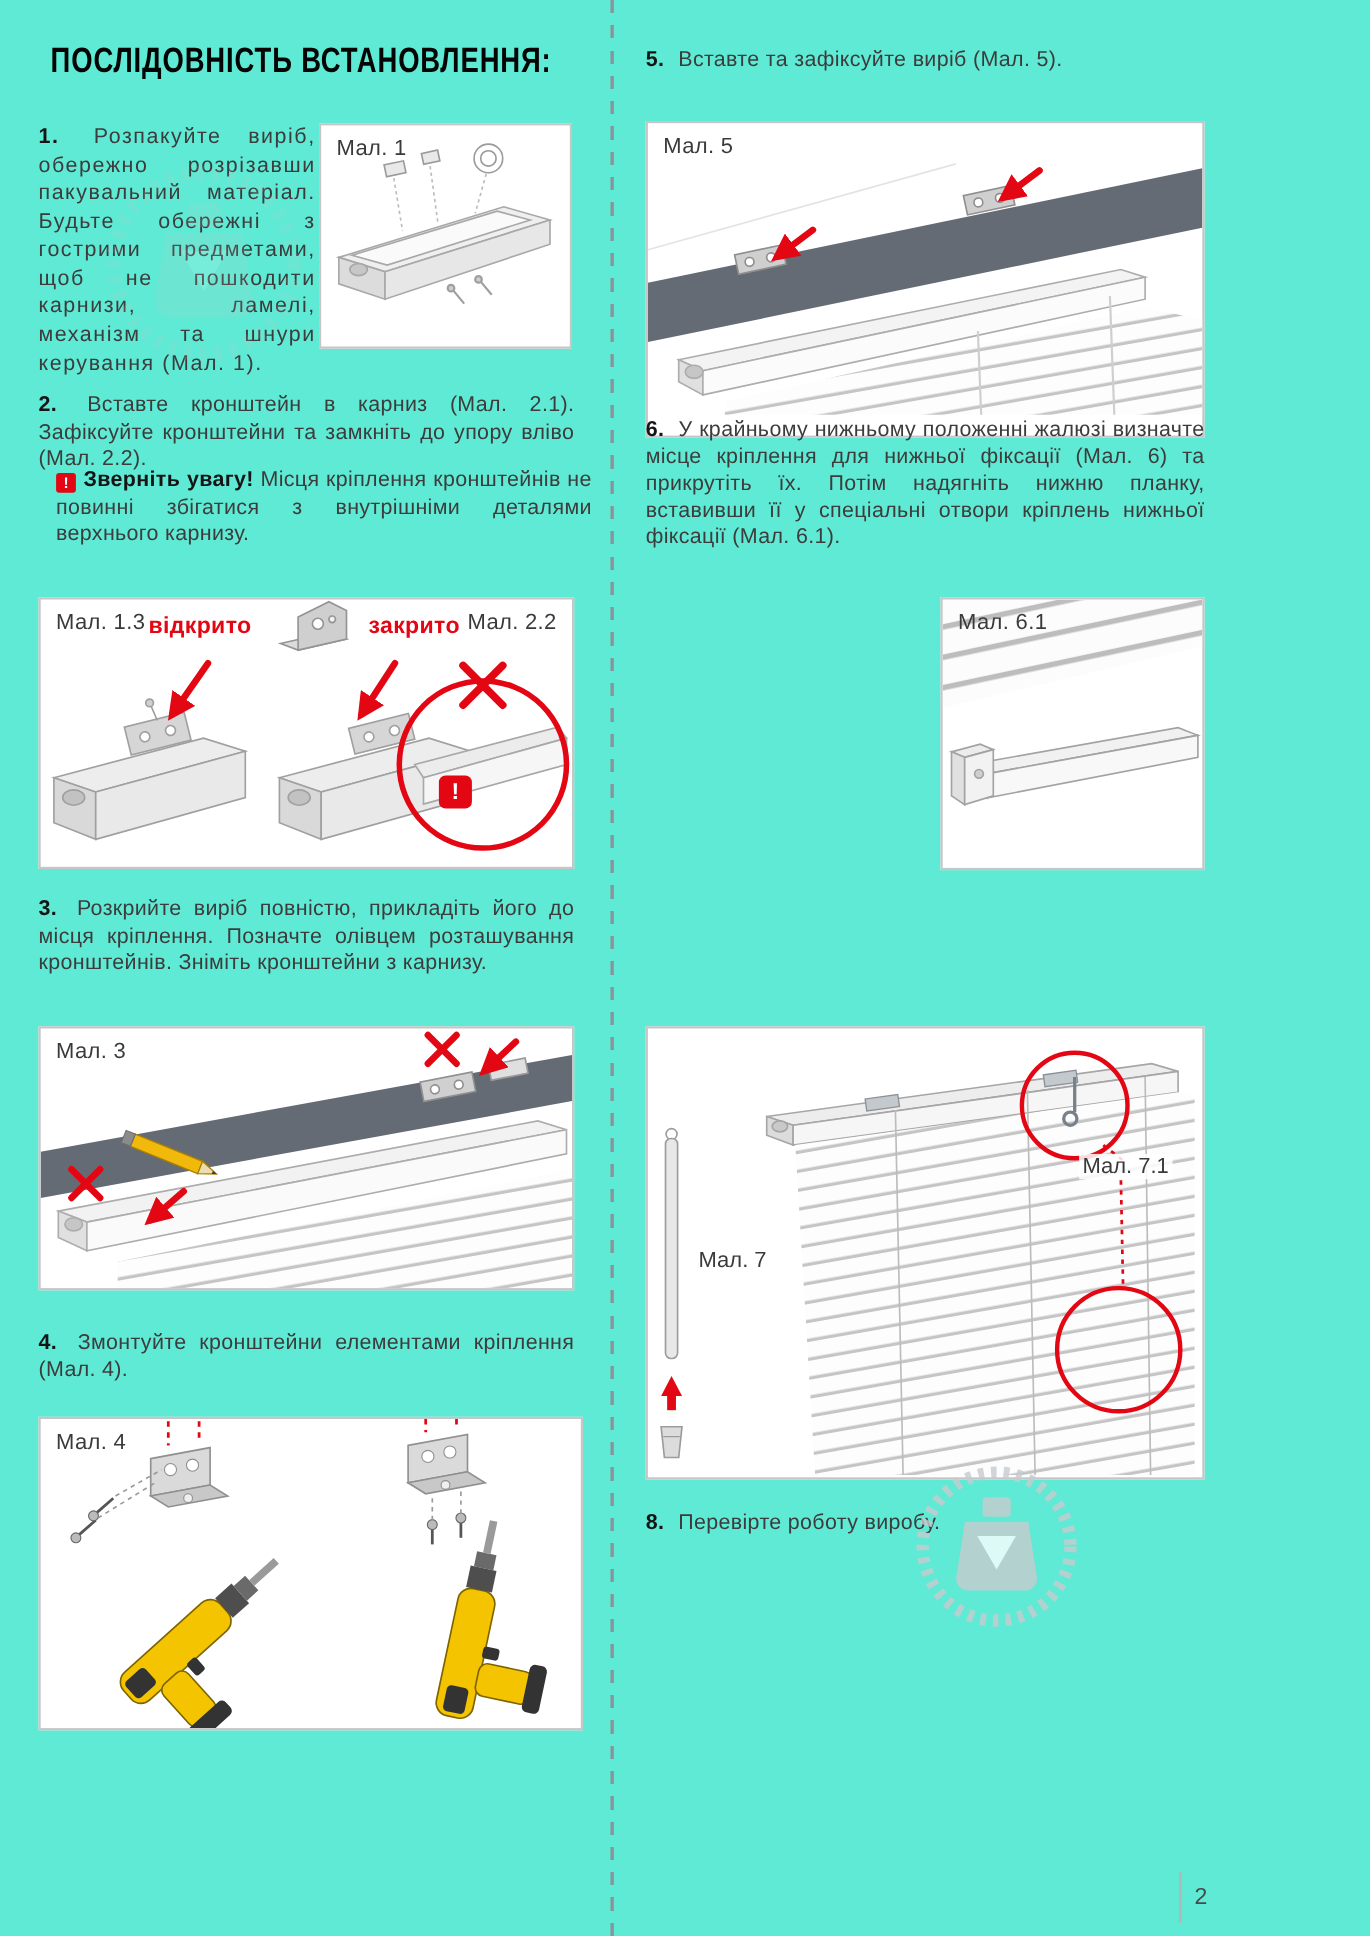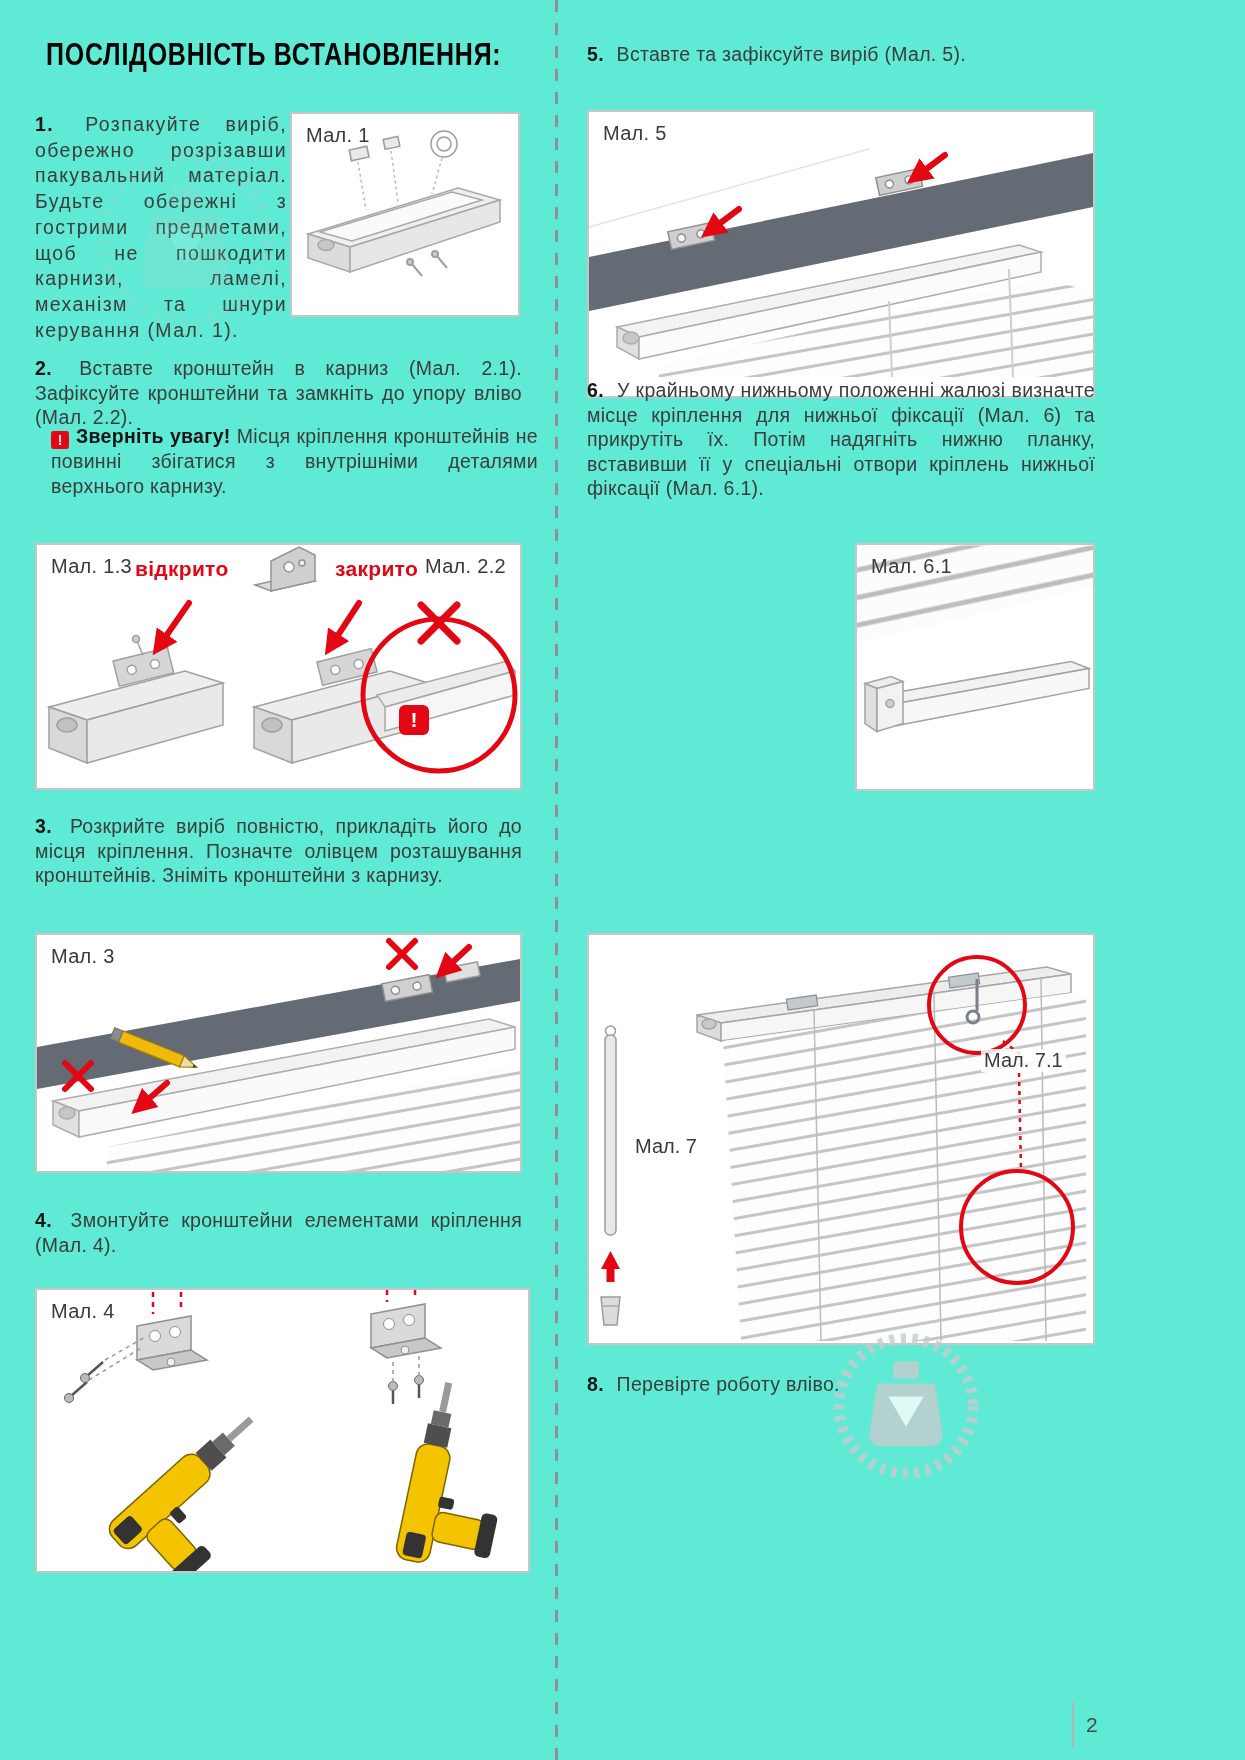--- a/index.html
+++ b/index.html
@@ -398,21 +398,21 @@
       <circle cx="428" cy="292" r="56" fill="none" stroke="#e30613" stroke-width="4"></circle>
       <g stroke="#e30613" stroke-width="2.5" stroke-dasharray="4 5">
         <line x1="414" y1="106" x2="432" y2="120"></line>
         <line x1="430" y1="138" x2="432" y2="236"></line>
       </g>
     </svg>
   </div>
 
   <p class="step step8">
     <span class="num">8.</span>
-    <span>Перевірте роботу вліво.</span>
+    <span>Перевірте роботу виробу.</span>
   </p>
 
   <div class="wm wm-faint">
     <svg viewBox="0 0 100 100">
       <circle cx="50" cy="50" r="42" fill="none" stroke="#c7cbcf" stroke-width="7" stroke-dasharray="3.2 4"></circle>
       <path d="M32,36 h36 l5,32 a7,7 0 0 1 -7,7 h-32 a7,7 0 0 1 -7,-7 z" fill="#c7cbcf"></path>
       <path d="M50,63 L39,44 h22 z" fill="#ffffff"></path>
       <rect x="42" y="22" width="16" height="11" rx="2" fill="#c7cbcf"></rect>
     </svg>
   </div>

